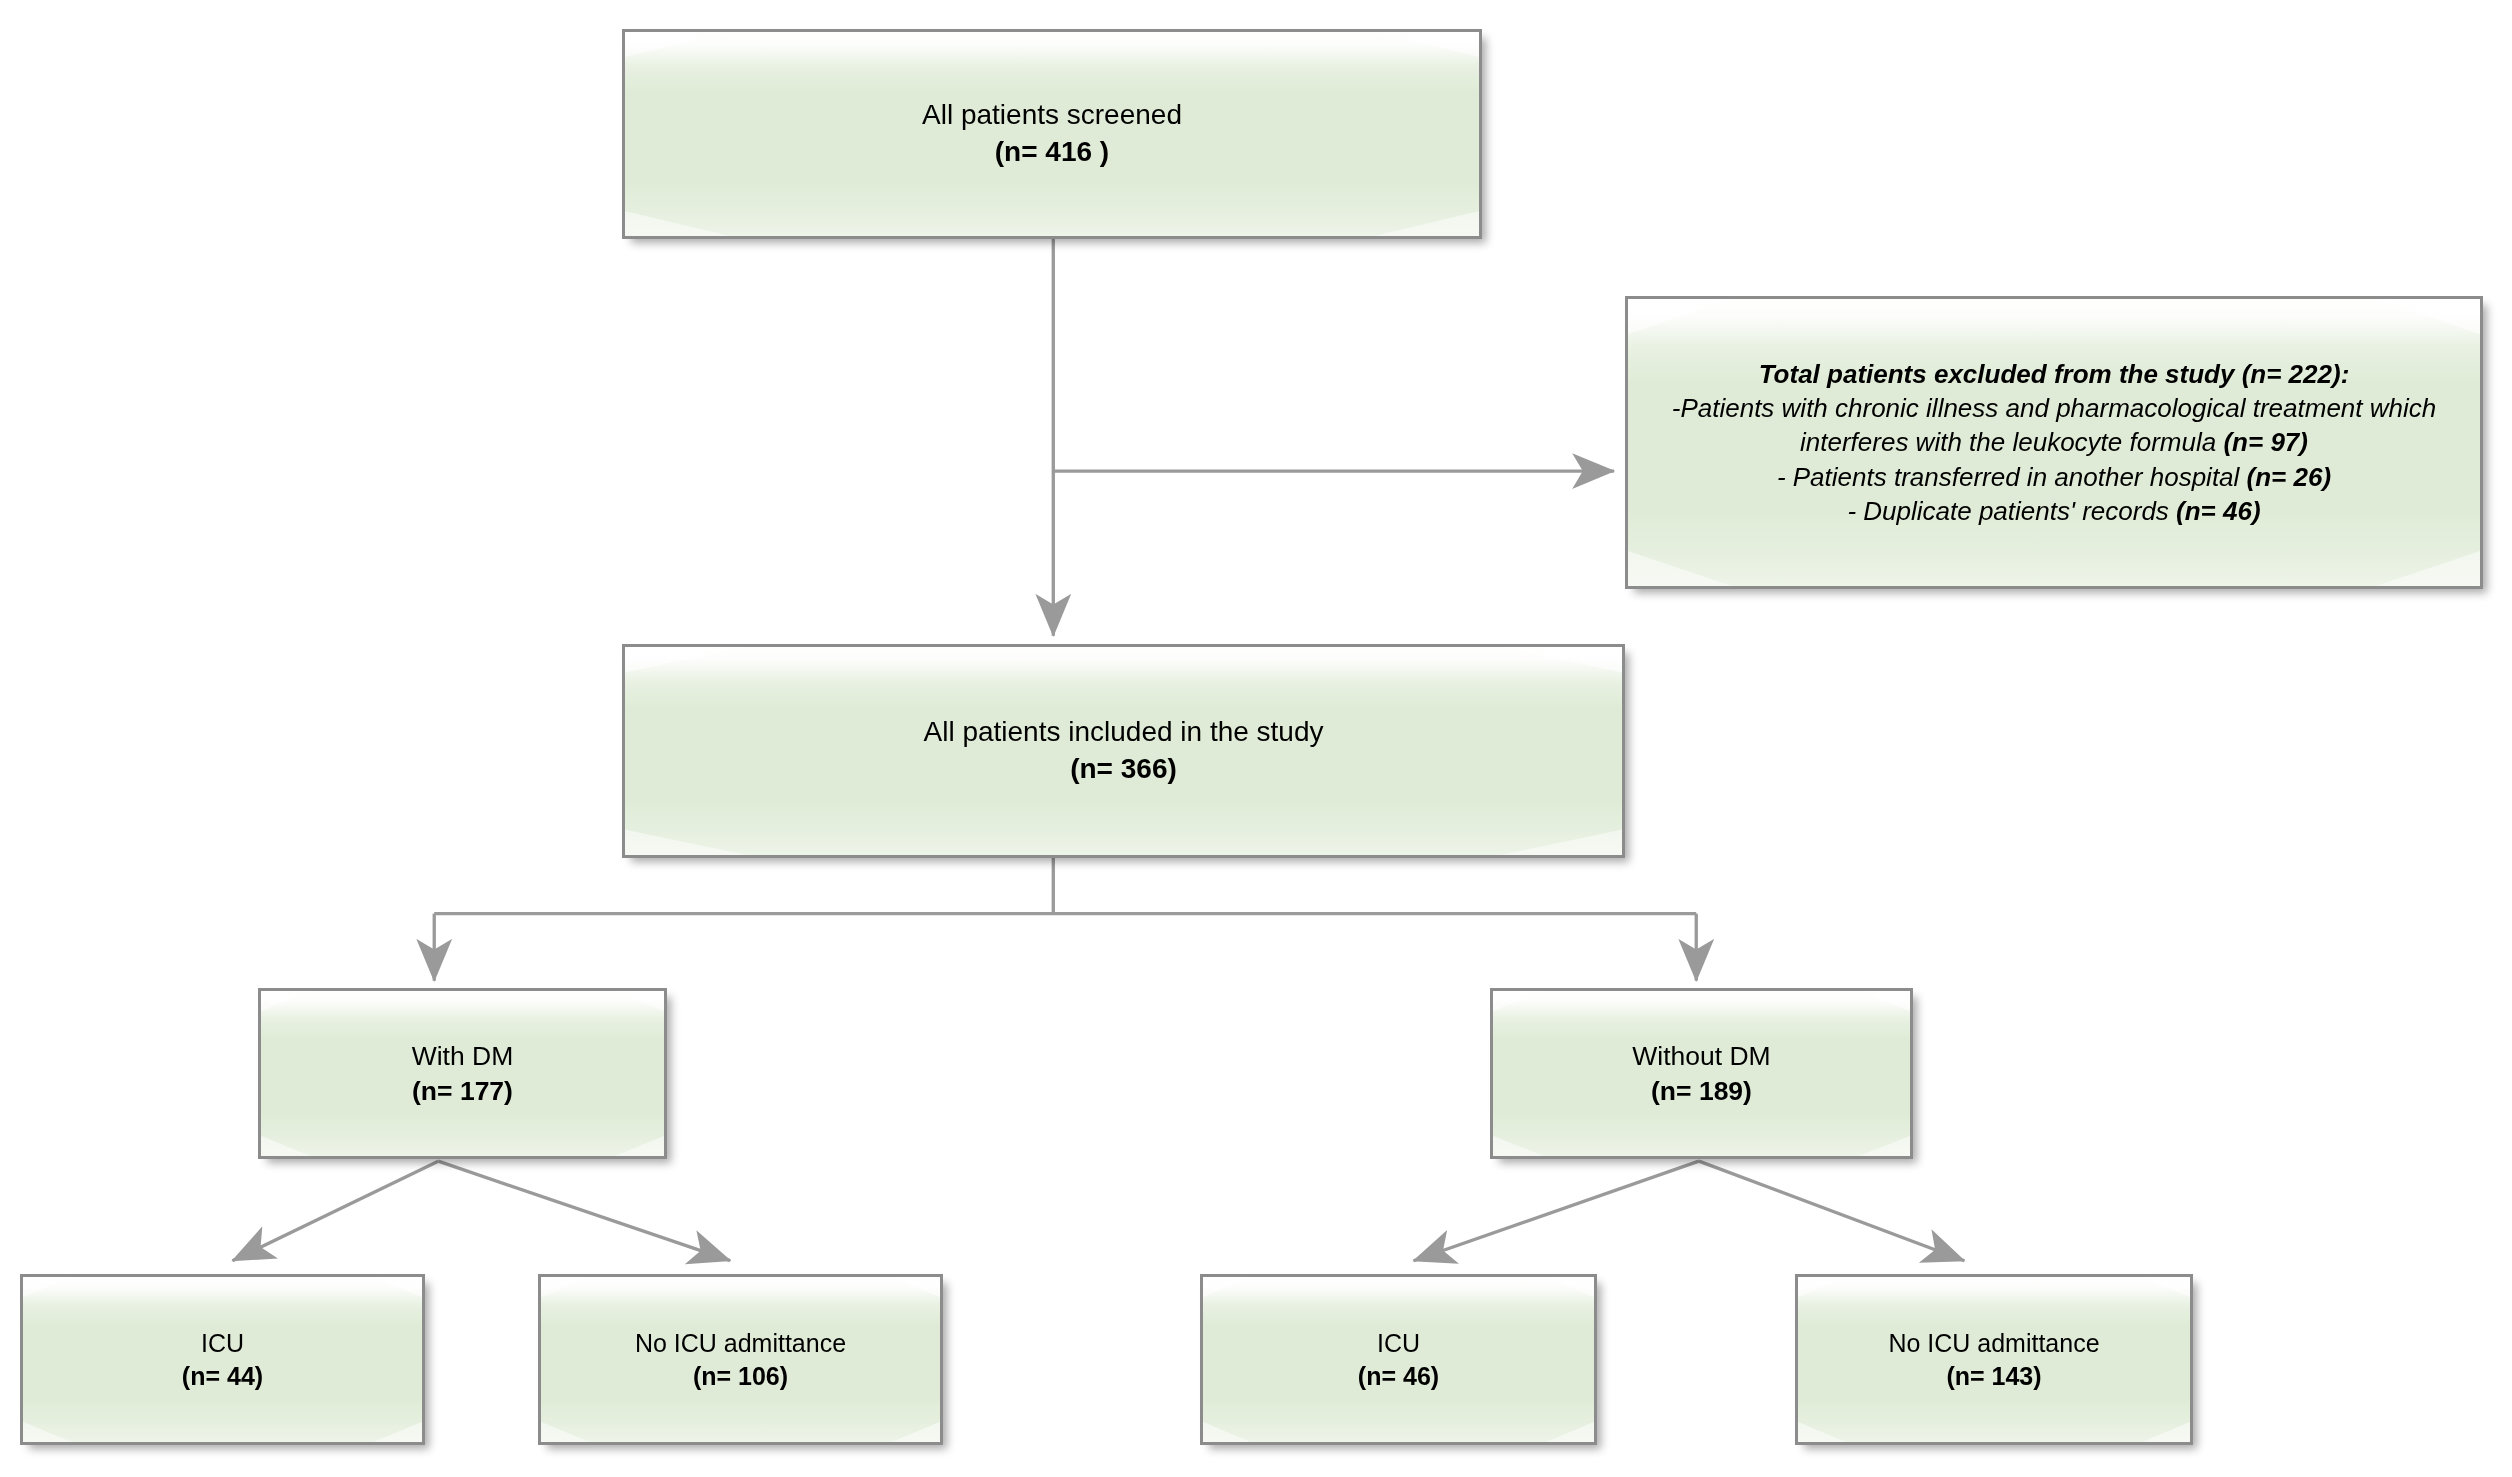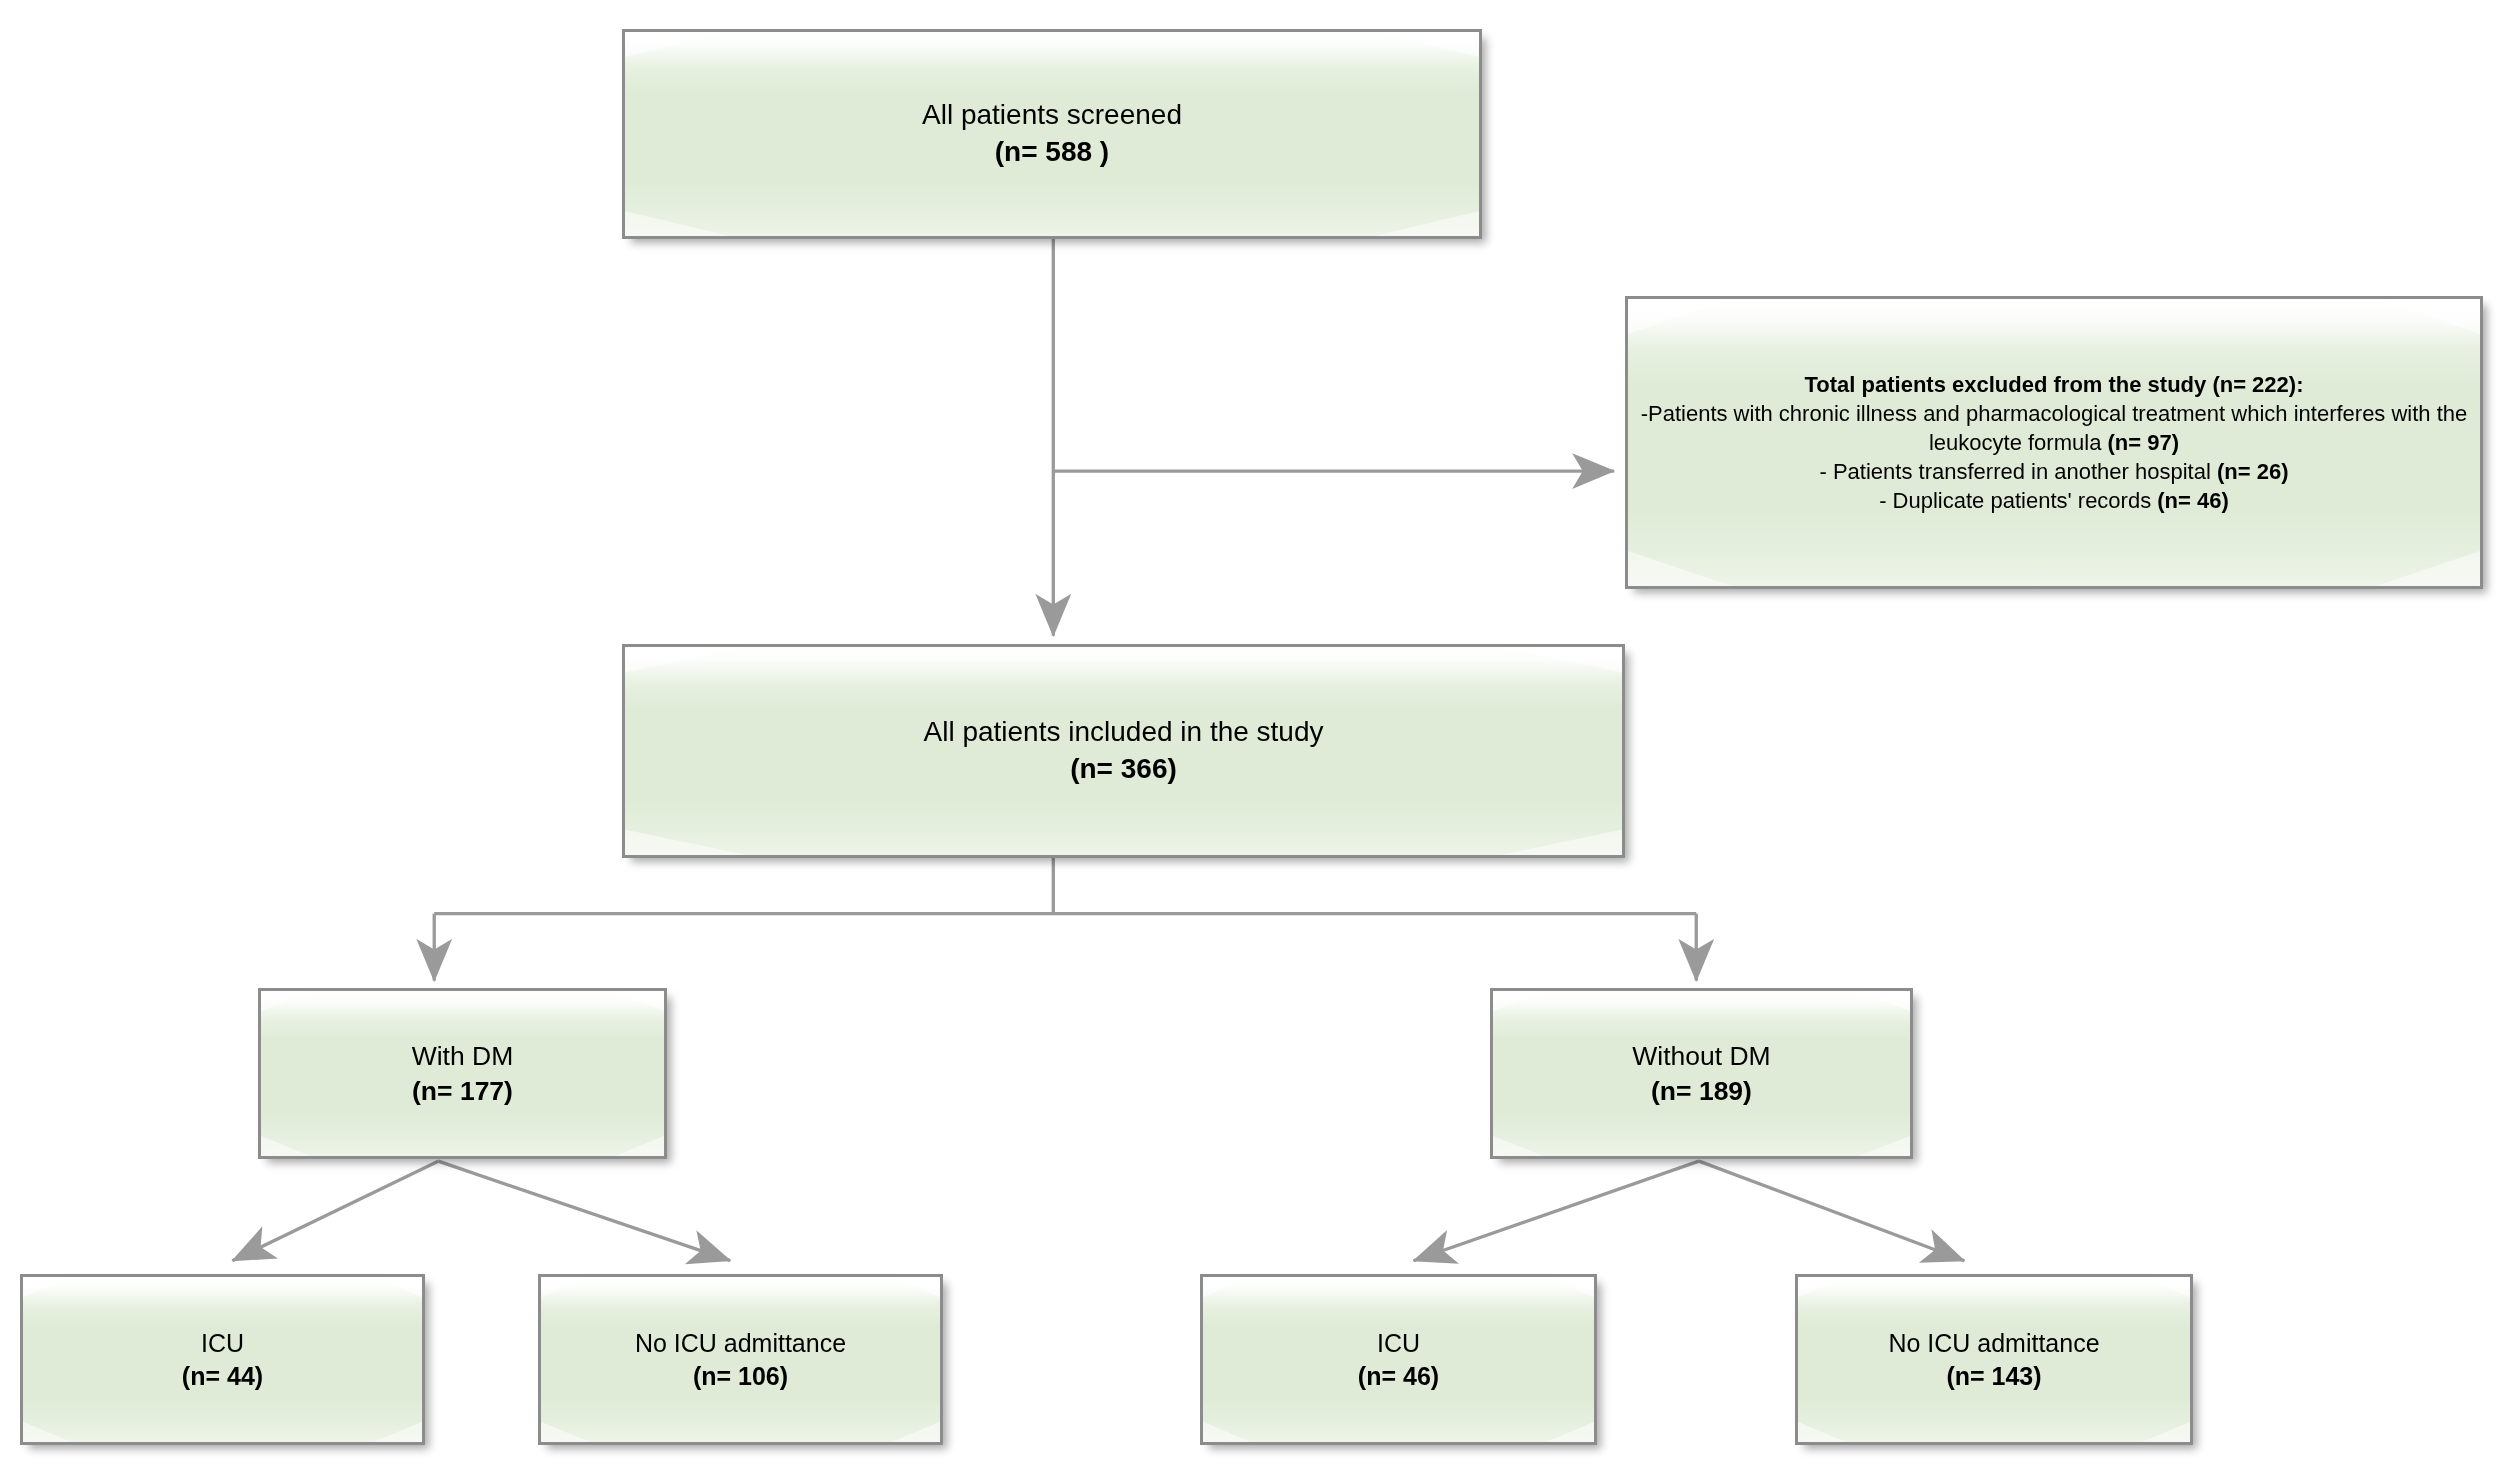--- a/index.html
+++ b/index.html
@@ -72,21 +72,21 @@
     line-height: 1.32;
     white-space: nowrap;
   }
   .line.wrap { white-space: normal; }
   .b { font-weight: bold; }
 
   
   .t-lg   { font-size: 28px; }
   .t-md   { font-size: 26.5px; }
   .t-sm   { font-size: 25px; }
-  .t-excl { font-size: 22px; line-height: 1.46; }
+  .t-excl { font-size: 26px; line-height: 1.46; font-style: italic; }
 
   .excl-body {
     padding: 0 10.6px;
     width: 100%;
     box-sizing: border-box;
   }
 </style>
 </head>
 <body>
 
@@ -113,21 +113,21 @@
       <path d="M660,1750 L350,1900" marker-end="url(#arrow)"></path>
       <path d="M660,1750 L1100,1900" marker-end="url(#arrow)"></path>
 
       <path d="M2560,1750 L2130,1900" marker-end="url(#arrow)"></path>
       <path d="M2560,1750 L2960,1900" marker-end="url(#arrow)"></path>
     </g>
   </svg>
 
   <div class="node t-lg" style="left:622px; top:28.5px; width:860px; height:210px;">
     <span class="line">All patients screened</span>
-    <span class="line b">(n= 588 )</span>
+    <span class="line b">(n= 416 )</span>
   </div>
 
   <div class="node t-excl" style="left:1625px; top:296px; width:858px; height:293px;">
     <div class="excl-body">
       <div class="line wrap b">Total patients excluded from the study (n= 222):</div>
       <div class="line wrap"><span>-Patients with chronic illness and pharmacological treatment which interferes with the leukocyte formula</span> <span class="b">(n= 97)</span></div>
       <div class="line wrap"><span>-  Patients transferred in another hospital </span><span class="b">(n= 26)</span></div>
       <div class="line wrap"><span>- Duplicate patients' records </span><span class="b">(n= 46)</span></div>
     </div>
   </div>

